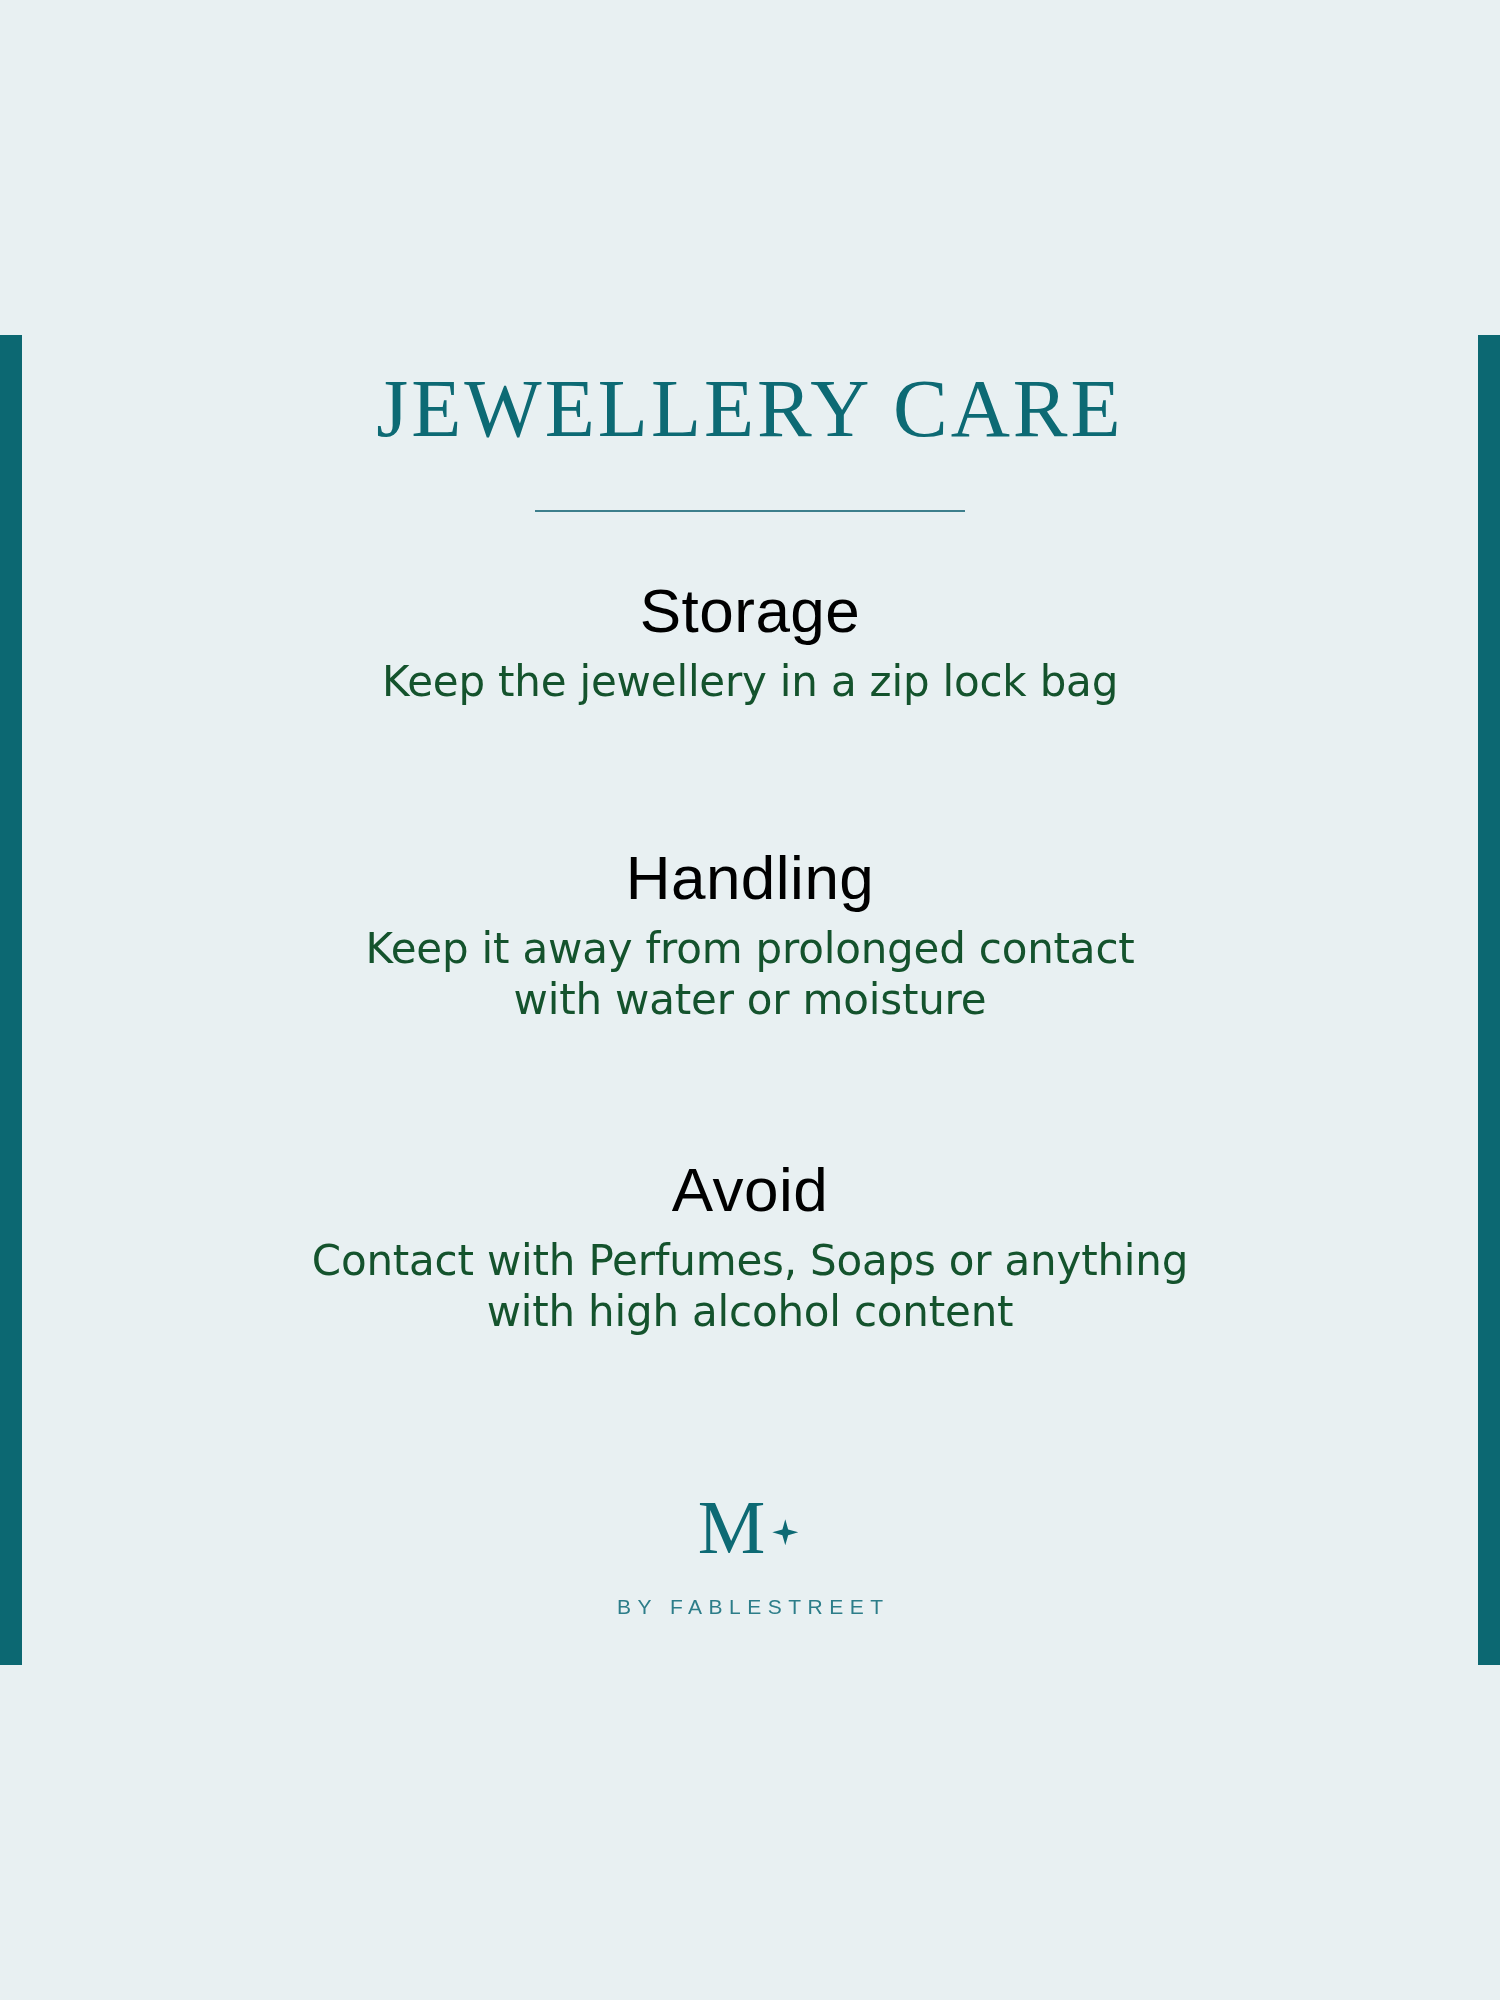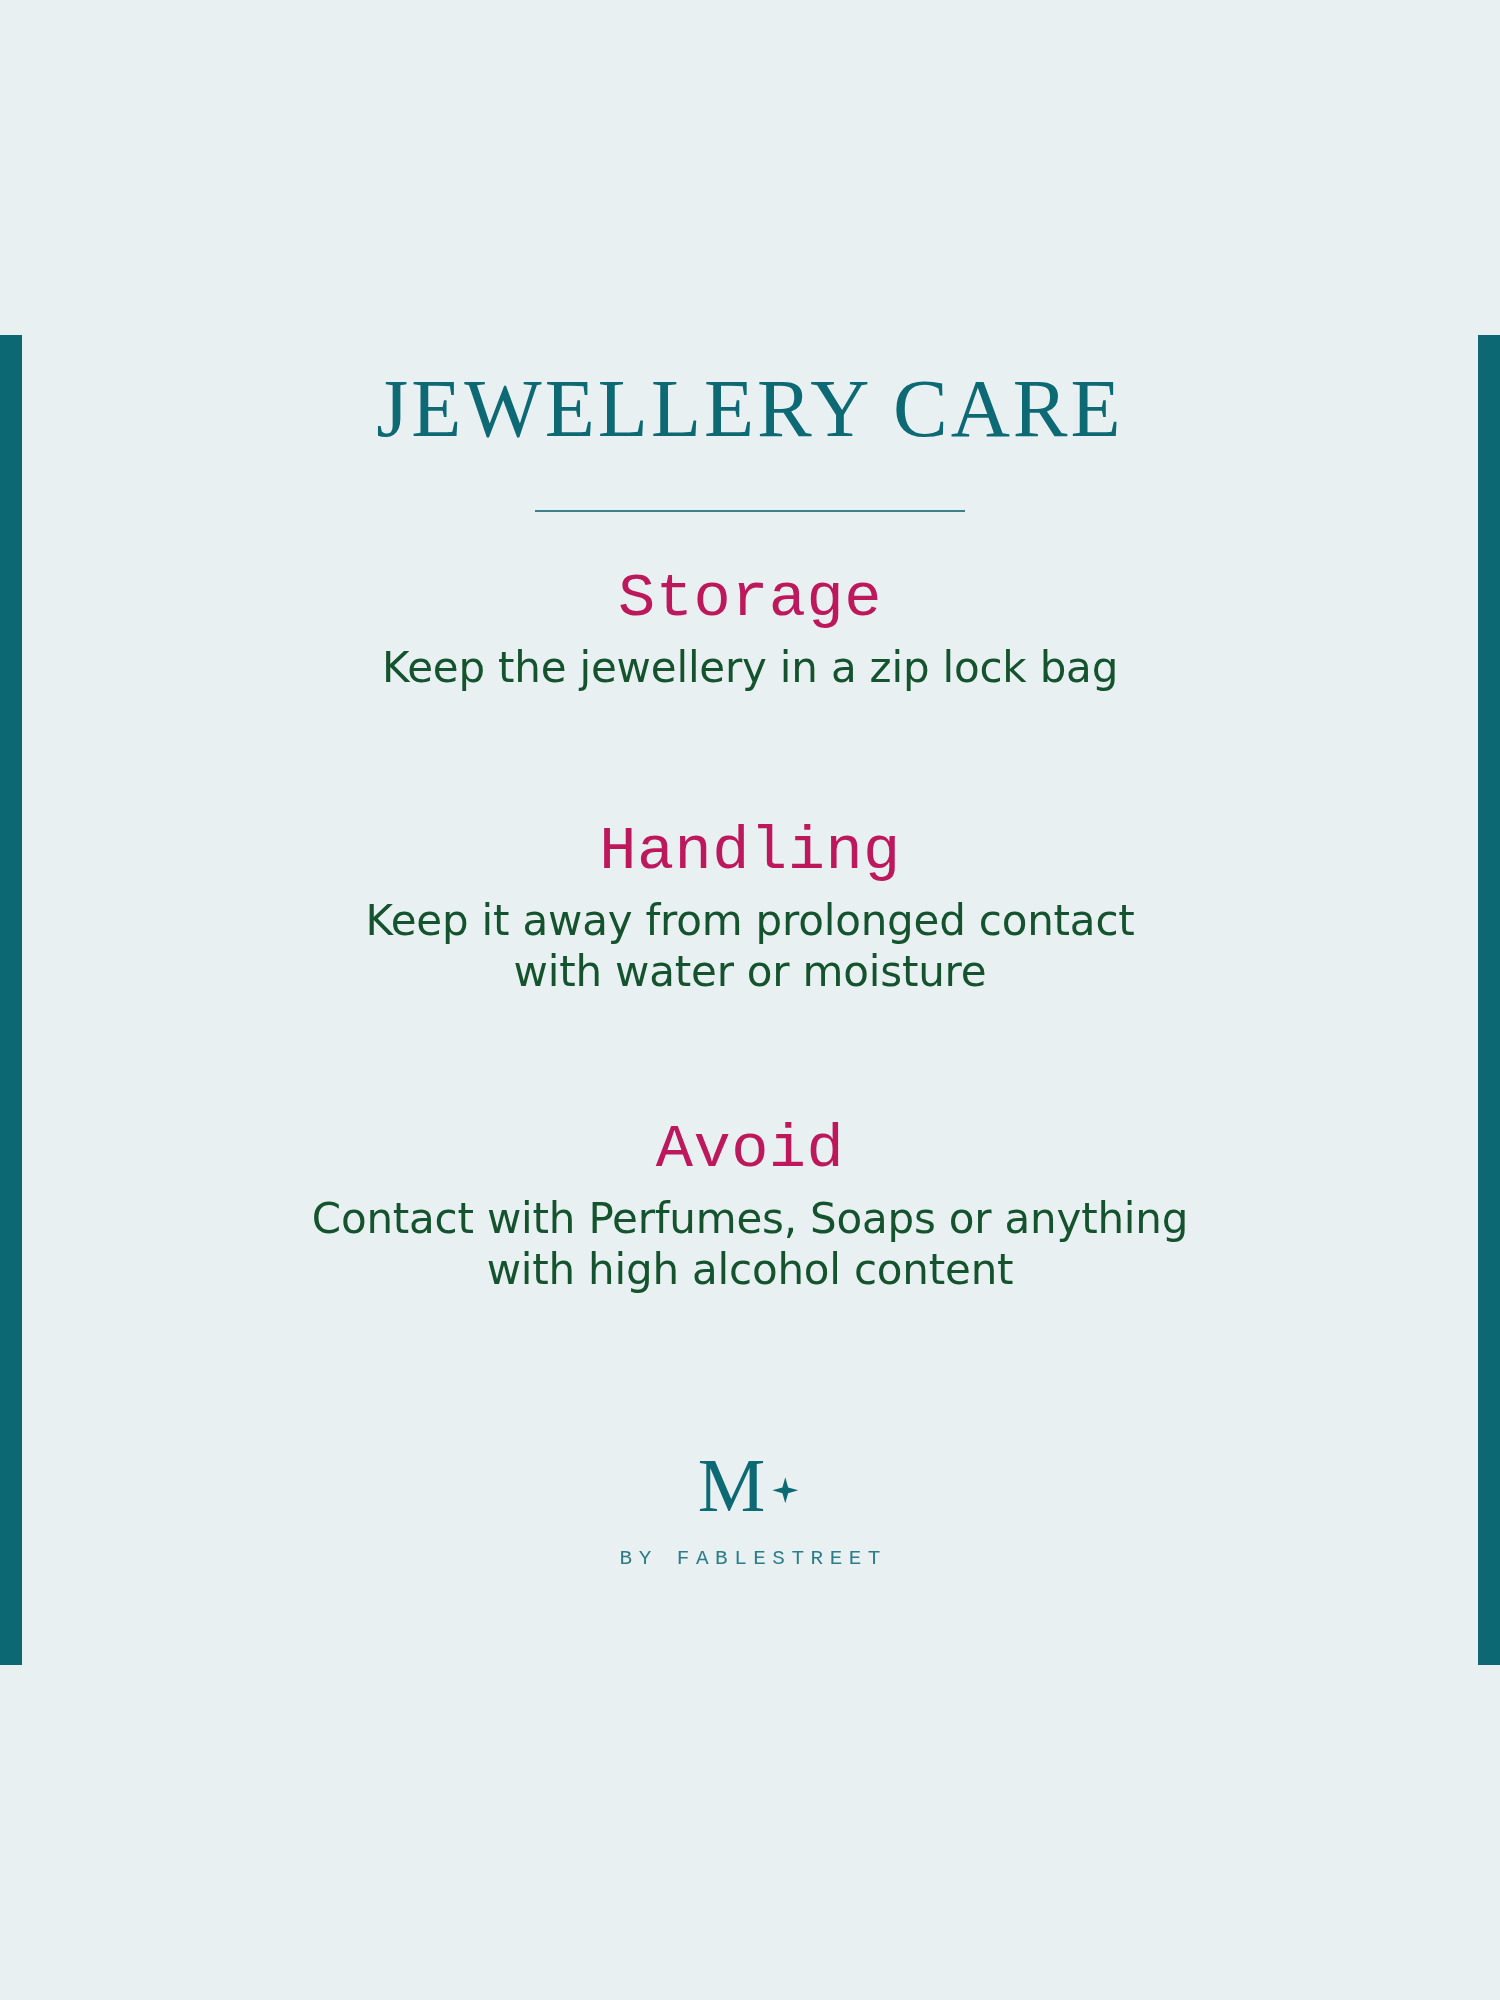--- a/index.html
+++ b/index.html
@@ -65,26 +65,26 @@
 
   .section {
     width: 100%;
     text-align: center;
   }
   .section.storage  { margin-top: 54px; }
   .section.avoid    { margin-top: 120px; }
   .section.handling { margin-top: 126px; }
 
   .section-heading {
-    margin: 0;
-    font-family: Liberation Mono, monospace;
+    margin: 12px;
+    font-family: Liberation Sans, sans-serif;
     font-weight: 400;
     font-size: 62px;
     line-height: 1.06;
-    color: #be185d;
+    color: #000000;
     letter-spacing: 0.5px;
   }
 
   .section-body {
     margin: 10px auto 0;
     max-width: 1050px;
     font-family: "DejaVu Sans", "Liberation Sans", sans-serif;
     font-size: 42px;
     font-weight: 400;
     line-height: 1.22;
@@ -114,22 +114,22 @@
   .brand-sparkle {
     display: inline-block;
     width: 26px;
     height: 26px;
     margin: 10px 4px 0 2px;
     background: #0d6a74;
     flex: none;
     clip-path: polygon(50% 0%, 61% 39%, 100% 50%, 61% 61%, 50% 100%, 39% 61%, 0% 50%, 39% 39%);
   }
   .brand-tagline {
-    margin-top: 24px;
-    font-family: Liberation Mono, monospace;
+    margin-top: 30px;
+    font-family: Liberation Sans, sans-serif;
     font-size: 21px;
     font-weight: 400;
     letter-spacing: 6.5px;
     color: #2c7d89;
     text-indent: 6.5px;
   }
 </style>
 </head>
 <body>
 

